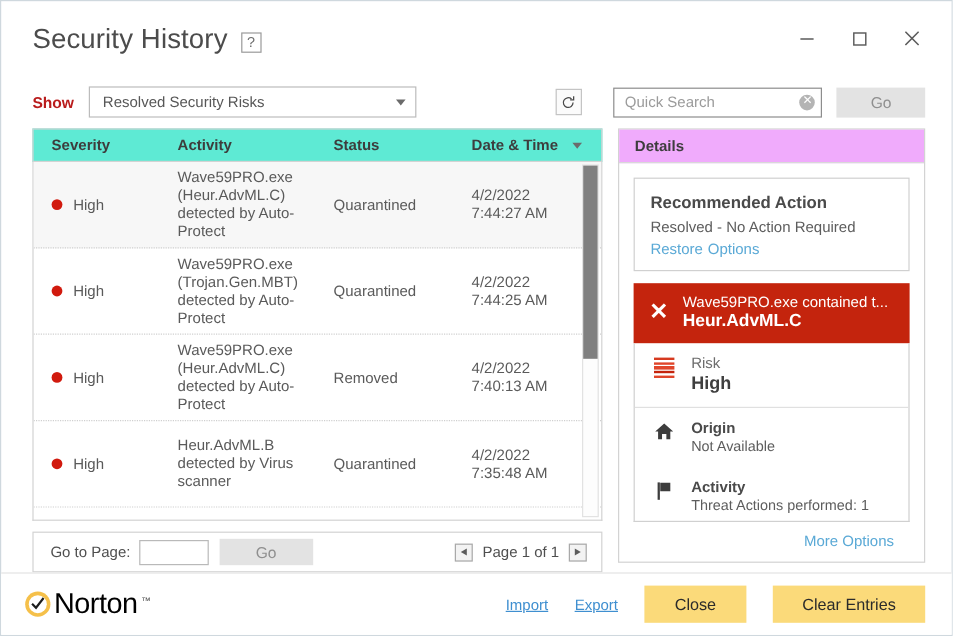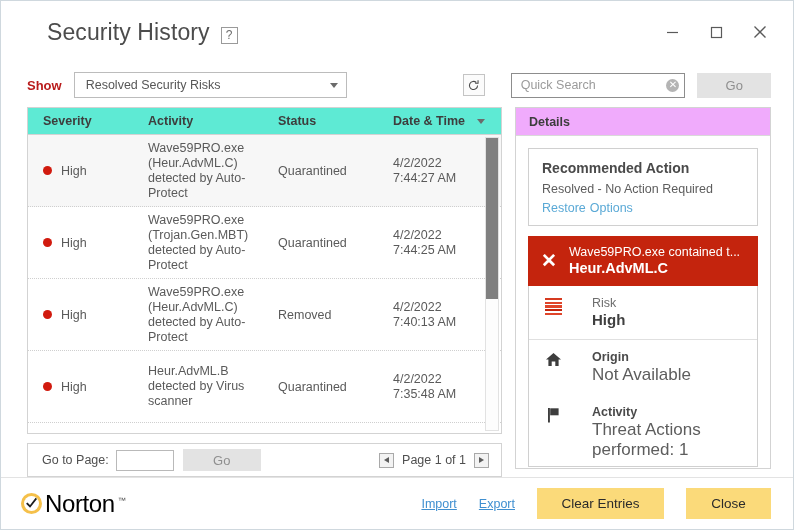--- a/index.html
+++ b/index.html
@@ -18,21 +18,20 @@
     flex-direction: column;
   }
 
   
   .titlebar {
     height: 62px;
     display: flex;
     align-items: center;
     padding: 0 0 0 26px;
     flex: 0 0 auto;
-    margin-left: 20px;
   }
   .title-text {
     font-size: 23px;
     color: #4c4c4c;
     font-weight: 400;
     letter-spacing: 0.1px;
   }
   .help-badge {
     display: inline-flex;
     align-items: center;
@@ -309,29 +308,29 @@
   }
   .alert-l1 { color: #fff; font-size: 12.5px; }
   .alert-l2 { color: #fff; font-size: 14.5px; font-weight: bold; margin-top: 1px; }
   .meta-box {
     border: 1px solid #d0d0d0;
     border-top: 0;
   }
   .meta-row {
     display: flex;
     align-items: flex-start;
-    gap: 28px;
+    gap: 12px;
     padding: 10px 13px 11px 13px;
   }
   .meta-row + .meta-row { border-top: 1px solid #e0e0e0; }
   .meta-row.tight { border-top: 1px solid #e0e0e0; padding-top: 9px; padding-bottom: 6px; }
   .meta-ico { width: 22px; flex: 0 0 auto; display:flex; align-items:flex-start; justify-content:center; padding-top:2px;}
   .meta-k { font-size: 12.5px; color: #6d6d6d; }
   .meta-k.bold { font-weight: bold; color: #4a4a4a; }
-  .meta-v { font-size: 17px; color: #5d5d5d; margin-top: 1px; }
+  .meta-v { font-size: 12px; color: #5d5d5d; margin-top: 1px; }
   .meta-v.big { font-size: 15px; font-weight: bold; color: #3f3f3f; margin-top: 1px; }
   .more-opt {
     margin-top: auto;
     text-align: right;
     padding: 8px 13px 10px 0;
     font-size: 12.5px;
     color: #5aa9d6;
   }
   .risk-bars { display: flex; flex-direction: column; gap: 1.5px; width: 17px; }
   .risk-bars i { display:block; height: 2.2px; background: #e0452a; }
@@ -589,17 +588,17 @@
         <svg width="13" height="13" viewBox="0 0 14 14">
             <path d="M2.5 7.2 L5.4 10.2 L11.6 2.2" fill="none" stroke="#1d1d1d" stroke-width="1.9" stroke-linecap="square"></path>
           </svg>
       </span>
       <span class="logo-text">Norton</span>
       <span class="logo-tm">™</span>
     </div>
     <div class="footer-right">
       <span class="flink">Import</span>
       <span class="flink">Export</span>
+      <button class="fbtn narrow">Close</button>
       <button class="fbtn wide">Clear Entries</button>
-      <button class="fbtn narrow">Close</button>
     </div>
   </div>
 </div>
 
 </body></html>

